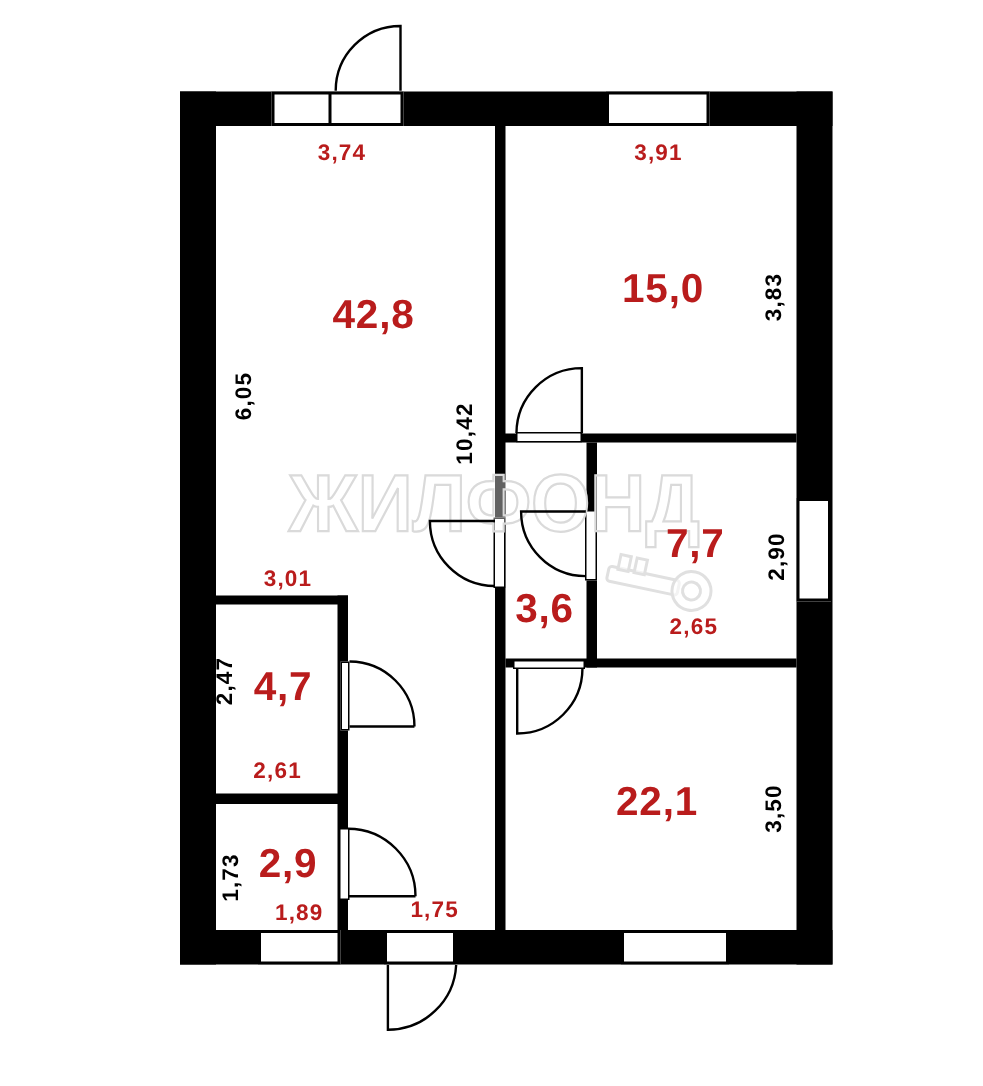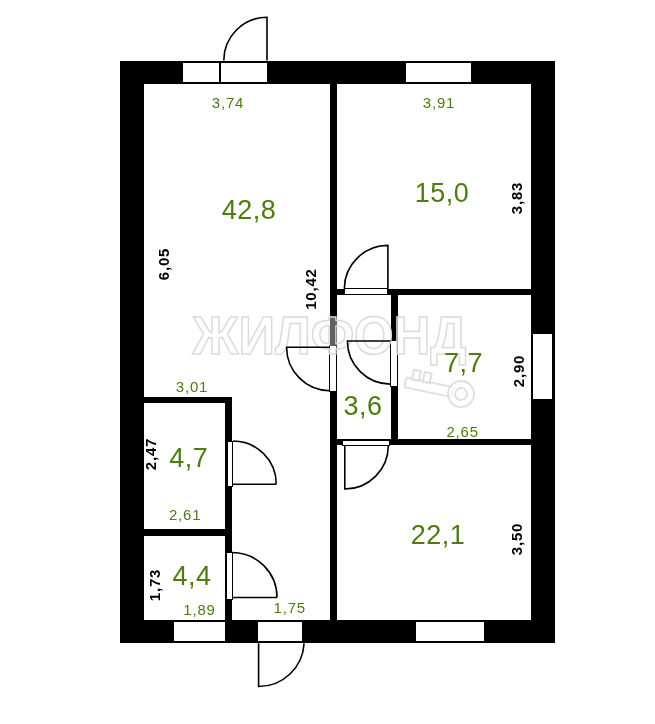--- a/index.html
+++ b/index.html
@@ -1,18 +1,18 @@
 <!DOCTYPE html>
 <html><head><meta charset="utf-8"><style>
 html,body{margin:0;padding:0;background:#fff}
 #c{-webkit-font-smoothing:antialiased;position:relative;width:655px;height:724px;background:#fff;font-family:"Liberation Sans",sans-serif;overflow:hidden}
 .w{position:absolute;background:#000}
 .cs{position:absolute;background:#fff;border:2px solid #000;box-sizing:border-box}
 .ci{position:absolute;background:#fff;border:1.5px solid #000;box-sizing:border-box}
-.lbl{position:absolute;font-weight:normal;color:#4d7c0f;white-space:nowrap;transform:translate(-50%,-50%);line-height:1}
+.lbl{position:absolute;font-weight:bold;color:#b91c1c;white-space:nowrap;transform:translate(-50%,-50%);line-height:1}
 .rot{position:absolute;font-weight:bold;color:#000;white-space:nowrap;transform:translate(-50%,-50%) rotate(-90deg);line-height:1}
 .a{font-size:27px;letter-spacing:0.5px}
 .d{font-size:15px;letter-spacing:0.8px}
 </style></head><body>
 <div id="c">
 
 <div class="w" style="left:120px;top:61px;width:434.5px;height:23px"></div>
 <div class="w" style="left:120px;top:619.5px;width:434.5px;height:23.5px"></div>
 <div class="w" style="left:120px;top:61px;width:23.5px;height:582px"></div>
 <div class="w" style="left:531px;top:61px;width:23.5px;height:582px"></div>
@@ -61,29 +61,29 @@
 <path d="M232,597.5 L277,597.5 M232,552.5 A45,45 0 0 1 277,597.5"></path>
 <path d="M258.6,643.3 L258.6,686.5 A45.5,45.5 0 0 0 304.1,643.3"></path>
 </g>
 </svg>
 
 <div class="lbl a" style="left:249px;top:209.5px">42,8</div>
 <div class="lbl a" style="left:442px;top:192.5px">15,0</div>
 <div class="lbl a" style="left:463.5px;top:363px">7,7</div>
 <div class="lbl a" style="left:363px;top:405.5px">3,6</div>
 <div class="lbl a" style="left:188.7px;top:458px">4,7</div>
-<div class="lbl a" style="left:192px;top:575.5px">4,4</div>
+<div class="lbl a" style="left:192px;top:575.5px">2,9</div>
 <div class="lbl a" style="left:438px;top:534.5px">22,1</div>
 
 <div class="lbl d" style="left:228px;top:101.6px">3,74</div>
 <div class="lbl d" style="left:439px;top:101.6px">3,91</div>
 <div class="rot d" style="left:163px;top:264.4px">6,05</div>
 <div class="rot d" style="left:310.3px;top:289px">10,42</div>
 <div class="rot d" style="left:516px;top:198px">3,83</div>
 <div class="rot d" style="left:517.5px;top:371px">2,90</div>
-<div class="lbl d" style="left:462.6px;top:431px">2,65</div>
+<div class="lbl d" style="left:462.6px;top:418px">2,65</div>
 <div class="rot d" style="left:515.5px;top:539px">3,50</div>
 <div class="lbl d" style="left:192px;top:386px">3,01</div>
 <div class="rot d" style="left:149.5px;top:454px">2,47</div>
 <div class="lbl d" style="left:185.1px;top:513.6px">2,61</div>
 <div class="rot d" style="left:153.5px;top:584.5px">1,73</div>
 <div class="lbl d" style="left:199.5px;top:608.5px">1,89</div>
 <div class="lbl d" style="left:289.8px;top:607.2px">1,75</div>
 </div>
 </body></html>

